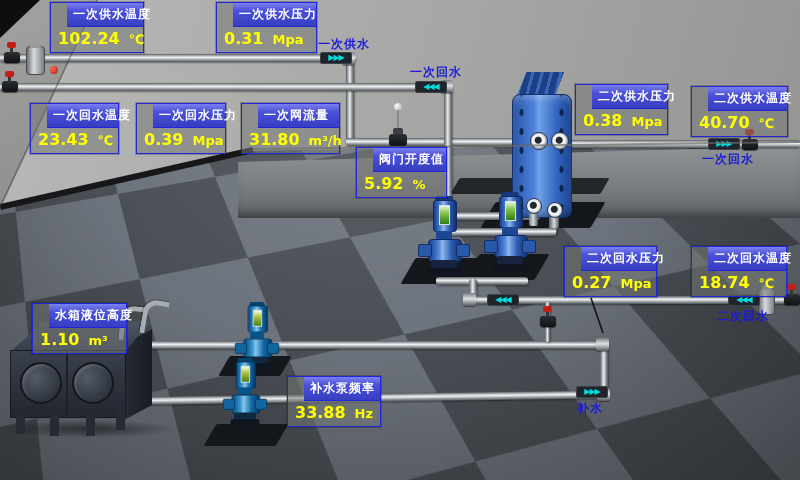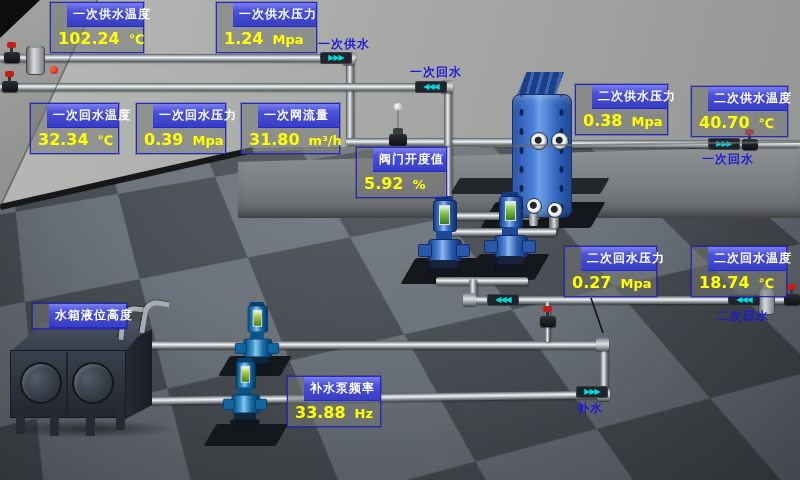--- a/index.html
+++ b/index.html
@@ -294,28 +294,28 @@
   <div class="gauge" style="left:50px;top:2px;width:92px">
     <div class="g-title">一次供水温度</div>
     <div class="g-value">
         <span class="g-num">102.24</span>
         <span class="g-unit">℃</span>
       </div>
   </div>
   <div class="gauge" style="left:216px;top:2px;width:99px">
     <div class="g-title">一次供水压力</div>
     <div class="g-value">
-        <span class="g-num">1.24</span>
+        <span class="g-num">0.31</span>
         <span class="g-unit">Mpa</span>
       </div>
   </div>
   <div class="gauge" style="left:30px;top:103px;width:87px">
     <div class="g-title">一次回水温度</div>
     <div class="g-value">
-        <span class="g-num">32.34</span>
+        <span class="g-num">23.43</span>
         <span class="g-unit">℃</span>
       </div>
   </div>
   <div class="gauge" style="left:136px;top:103px;width:88px">
     <div class="g-title">一次回水压力</div>
     <div class="g-value">
         <span class="g-num">0.39</span>
         <span class="g-unit">Mpa</span>
       </div>
   </div>
@@ -356,20 +356,24 @@
   </div>
   <div class="gauge" style="left:691px;top:246px;width:94px">
     <div class="g-title">二次回水温度</div>
     <div class="g-value">
         <span class="g-num">18.74</span>
         <span class="g-unit">℃</span>
       </div>
   </div>
   <div class="gauge" style="left:32px;top:303px;width:93px">
     <div class="g-title">水箱液位高度</div>
+    <div class="g-value">
+        <span class="g-num">1.10</span>
+        <span class="g-unit">m³</span>
+      </div>
   </div>
   <div class="gauge" style="left:287px;top:376px;width:92px">
     <div class="g-title">补水泵频率</div>
     <div class="g-value">
         <span class="g-num">33.88</span>
         <span class="g-unit">Hz</span>
       </div>
   </div>
 
 </div>

